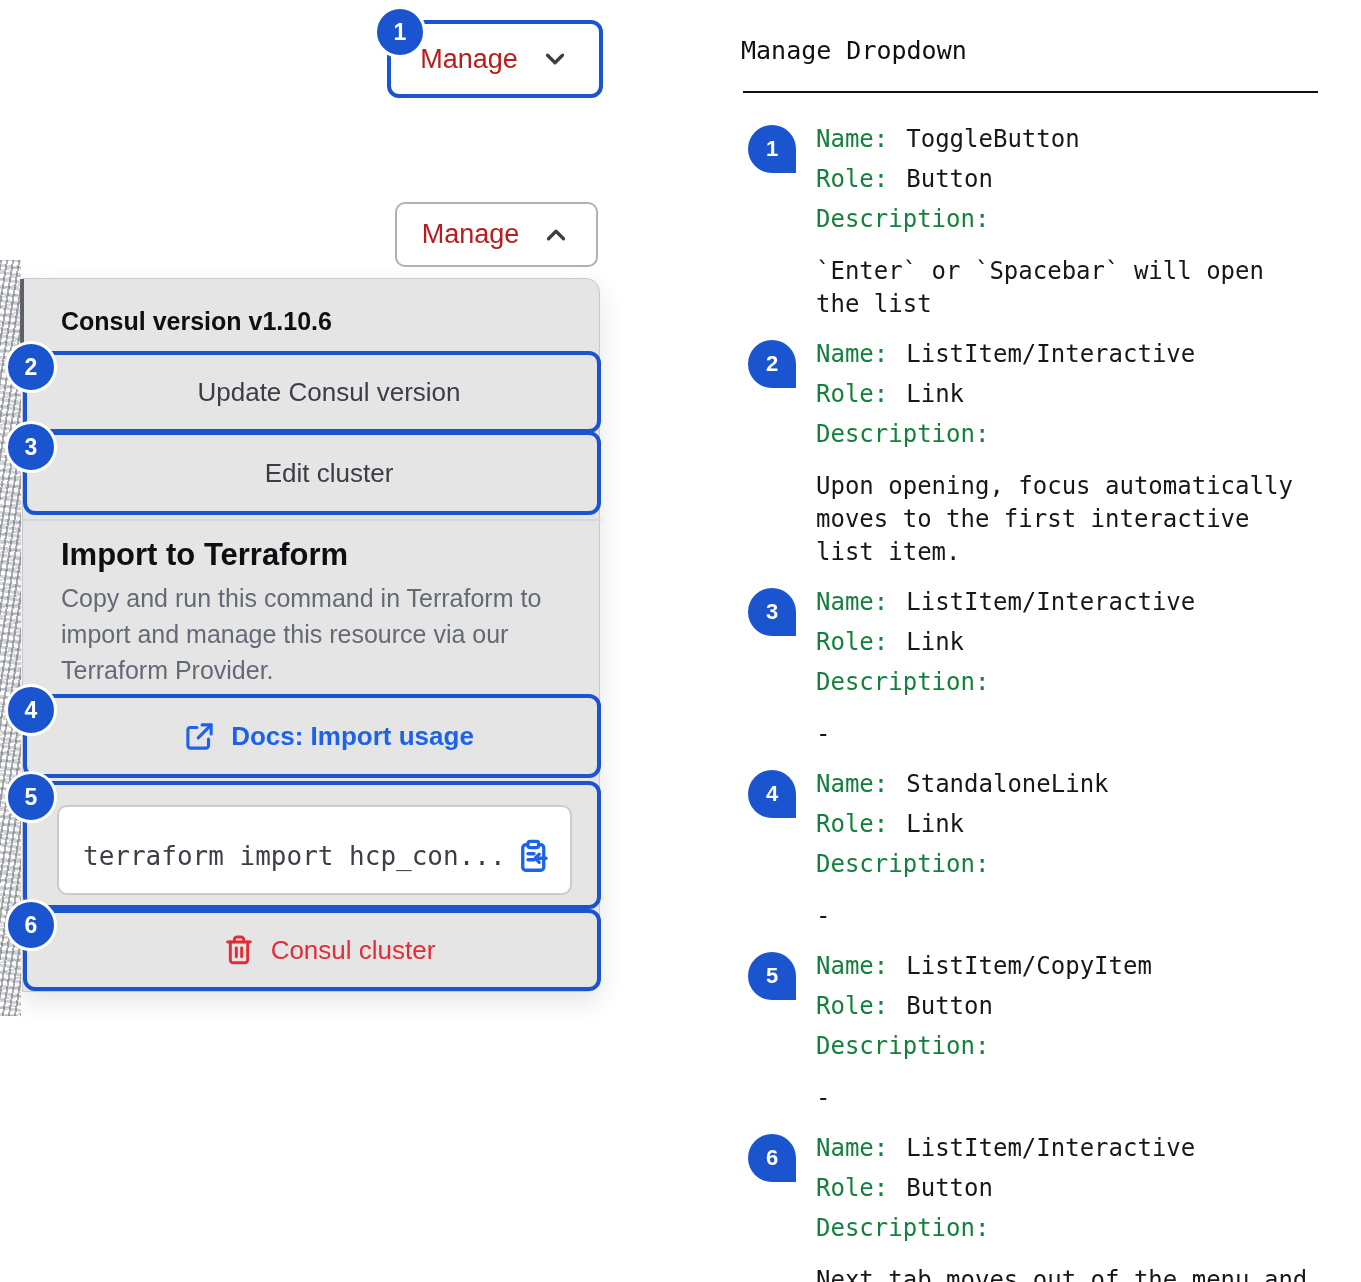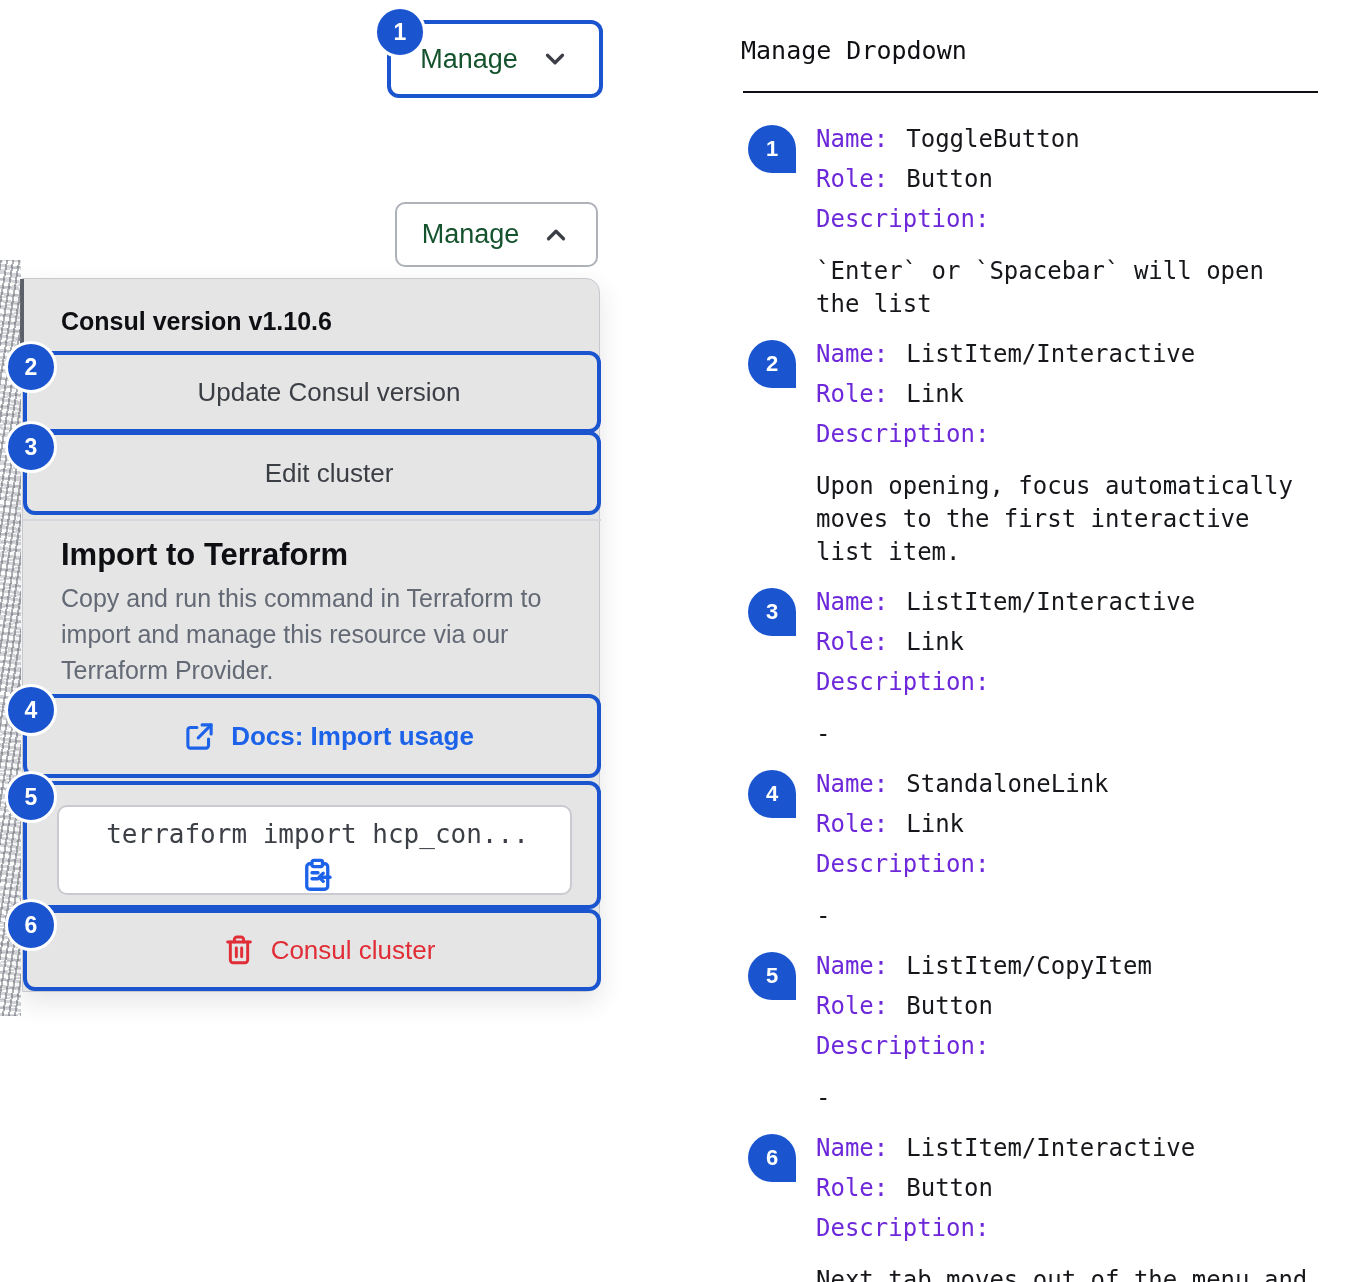--- a/index.html
+++ b/index.html
@@ -11,21 +11,21 @@
   .badge-circle{position:absolute;width:46px;height:46px;border-radius:50%;background:#1b54cf;
                 border:3px solid #ffffff;color:#ffffff;display:flex;align-items:center;justify-content:center;
                 font-size:23px;font-weight:700;z-index:30;}
 
   .toggle-closed-outline{left:387px;top:20px;width:216px;height:78px;background:#ffffff;}
   .toggle-closed-inner{width:100%;height:100%;display:flex;align-items:center;justify-content:center;gap:22px;}
 
   .toggle-open{position:absolute;left:395px;top:202px;width:203px;height:65px;border:2px solid #aeb1b8;
                border-radius:10px;box-sizing:border-box;background:#ffffff;display:flex;align-items:center;
                justify-content:center;gap:22px;}
-  .btn-label{font-size:27px;font-weight:500;color:#14532d;}
+  .btn-label{font-size:27px;font-weight:500;color:#b91c1c;}
 
   .dropdown-panel{position:absolute;left:22px;top:278px;width:578px;height:714px;background:#e5e5e5;
                   border:1px solid #c7c9cf;border-left:3px solid #9094
 9c;border-radius:0 14px 14px 0;box-sizing:border-box;
                   box-shadow:0 10px 26px rgba(40,44,54,.12);}
   .panel-edge-top{position:absolute;left:20px;top:279px;width:4px;height:70px;background:#5c6068;z-index:6;}
 
   .menu-header{position:absolute;left:38px;top:24px;font-size:25px;font-weight:700;color:#0e0f13;line-height:36px;}
   .menu-item-text{font-size:26px;color:#3b3e45;}
 
@@ -38,21 +38,21 @@
 
   .section-divider{position:absolute;left:0;top:240px;width:578px;height:0;border-top:2px solid #d6d8de;}
   .import-title{position:absolute;left:38px;top:258px;font-size:31px;font-weight:700;color:#0e0f13;line-height:36px;}
   .import-desc{position:absolute;left:38px;top:301px;width:508px;font-size:25px;color:#646a75;line-height:36px;}
 
   .docs-link-label{font-size:26px;font-weight:600;color:#1c63ea;}
   .delete-label{font-size:26px;font-weight:500;color:#e02d36;}
 
   .code-field{position:absolute;left:30px;top:20px;width:515px;height:90px;border:2px solid #c9cbd1;border-radius:10px;
               box-sizing:border-box;background:#ffffff;display:flex;align-items:center;justify-content:space-between;
-              padding:12px 18px 0 24px;flex-direction:column;}
+              padding:12px 18px 0 24px;}
   .code-text{font-family:"DejaVu Sans Mono","Liberation Mono",monospace;font-size:26px;color:#3c3f46;white-space:nowrap;}
 
   .tear-strip{position:absolute;left:0;top:260px;width:21px;height:756px;z-index:20;pointer-events:none;
       background:
         repeating-linear-gradient(99deg, rgba(86,91,100,.48) 0 2px, rgba(255,255,255,0) 2px 6px),
         repeating-linear-gradient(8deg, rgba(140,145,153,.38) 0 3px, rgba(255,255,255,0) 3px 7px),
         repeating-linear-gradient(171deg, rgba(110,115,124,.25) 0 2px, rgba(255,255,255,0) 2px 9px);}
 
   .icon-svg{display:block;flex:0 0 auto;}
 
@@ -61,21 +61,21 @@
               font-family:"DejaVu Sans Mono","Liberation Mono",monospace;}
   .right-title{font-size:25px;color:#0f1013;line-height:36px;}
   .right-rule{margin-top:22px;border:none;border-top:2px solid #101114;width:575px;}
   .right-list{margin-top:26px;}
   .ritem{display:flex;gap:20px;margin-bottom:13px;}
   .rbadge{flex:0 0 auto;width:48px;height:48px;margin-left:7px;margin-top:6px;background:#1b54cf;
           border-radius:50% 50% 0 50%;color:#ffffff;display:flex;align-items:center;justify-content:center;
           font-family:"Liberation Sans",sans-serif;font-size:22px;font-weight:700;}
   .rtext{flex:1 1 auto;}
   .rrow{display:flex;gap:18px;line-height:40px;font-size:24px;}
-  .rlabel{color:#6d28d9;}
+  .rlabel{color:#15803d;}
   .rvalue{color:#16171b;text-align:center;}
   .rdesc{margin-top:16px;width:498px;font-size:24px;line-height:33px;color:#16171b;}
 </style>
 </head>
 <body>
 
 <div class="canvas">
 
   <div class="ann-box toggle-closed-outline">
     <div class="toggle-closed-inner">

